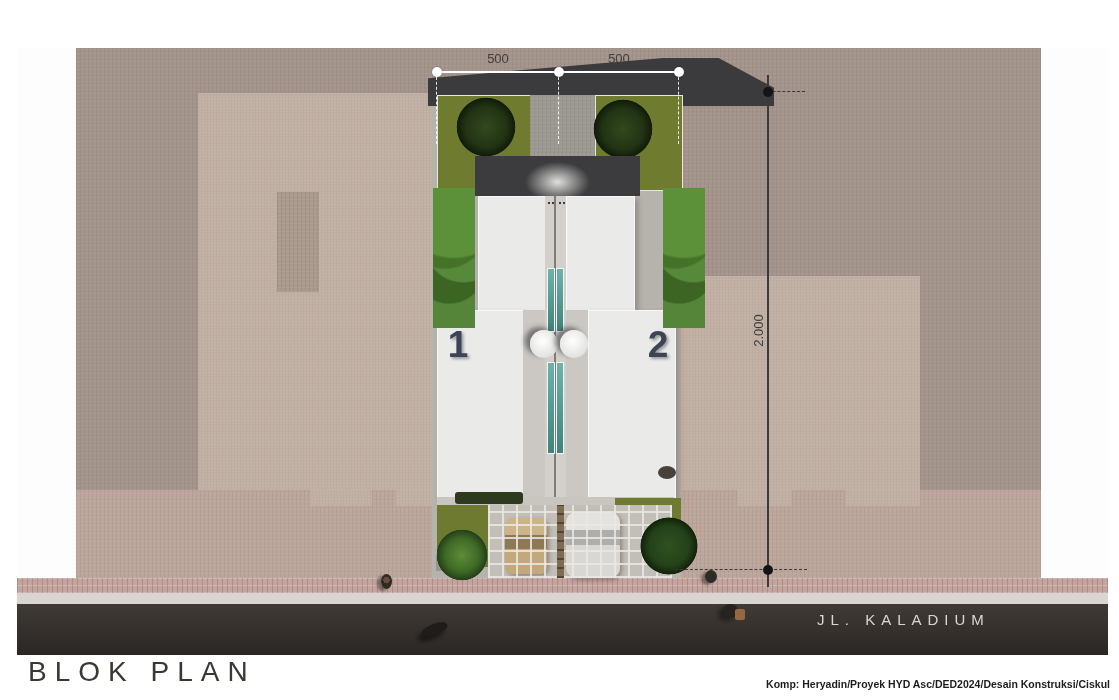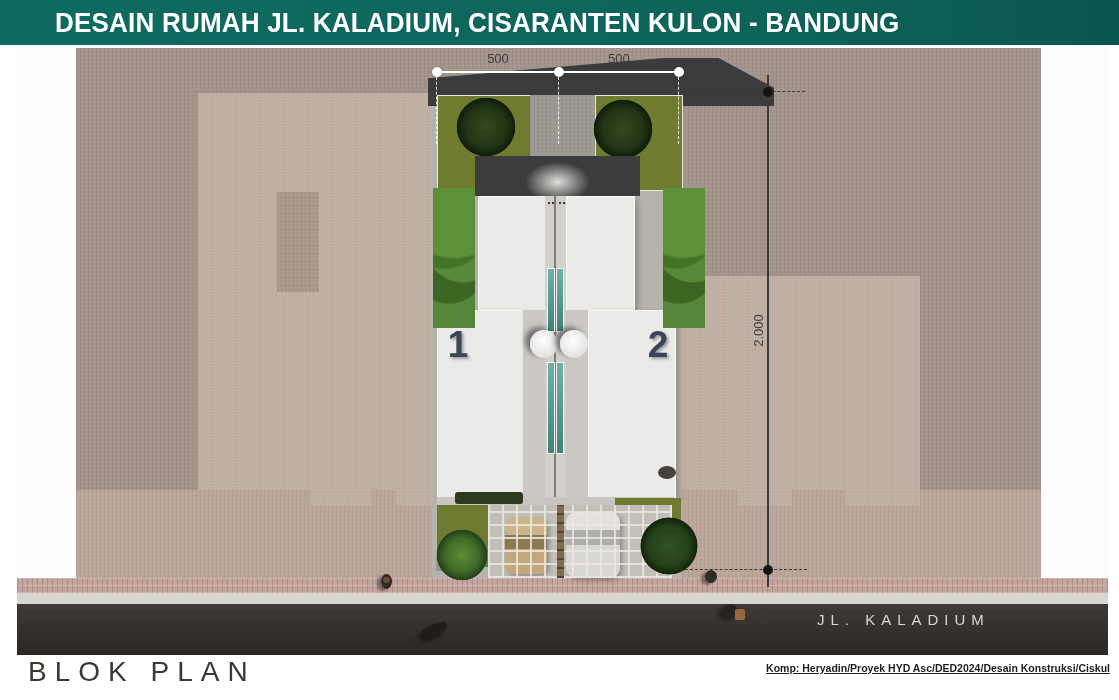--- a/index.html
+++ b/index.html
@@ -37,30 +37,27 @@
       radial-gradient(circle at 68% 74%, #548538 0 44%,transparent 46%),
       radial-gradient(circle at 36% 92%, #446f2b 0 40%,transparent 42%);}
 
   .wdot{width:10px;height:10px;border-radius:50%;background:#ffffff;box-shadow:0 0 2px rgba(0,0,0,.35);}
   .kdot{width:10px;height:10px;border-radius:50%;background:#141414;}
   .dimtxt{font-size:13px;color:#3e3e3e;}
 
   .person{border-radius:50%;}
 
   #footer-label{left:28px;top:656px;font-size:28px;letter-spacing:8px;color:#3b3733;white-space:nowrap;}
-  #credit{right:9px;top:662px;font-size:10.5px;font-weight:600;color:#1d1d1d;white-space:nowrap;text-decoration:underline;}
+  #credit{right:9px;top:678px;font-size:10.5px;font-weight:600;color:#1d1d1d;white-space:nowrap;}
 </style>
 </head>
 <body>
 
 <div id="page">
 
-  <div id="hdr" class="abs">
-    <div id="hdr-title" class="abs">DESAIN RUMAH JL. KALADIUM, CISARANTEN KULON - BANDUNG</div>
-  </div>
 
   <div id="fig" class="abs">
 
     <div class="abs tex-pav" style="left:59px;top:0;width:965px;height:530px;background-color:#a3938b;"></div>
     <div class="abs tex-pav" style="left:59px;top:442px;width:965px;height:88px;background-color:#bca69b;"></div>
     <div class="abs" style="left:415px;top:47px;width:249px;height:483px;background:#b6b2ac;"></div>
 
     <div class="abs tex-roof" style="left:181px;top:45px;width:234px;height:397px;background-color:#c1afa3;"></div>
     <div class="abs tex-roof" style="left:293px;top:442px;width:62px;height:16px;background-color:#c1afa3;"></div>
     <div class="abs tex-roof" style="left:379px;top:442px;width:36px;height:16px;background-color:#c1afa3;"></div>

